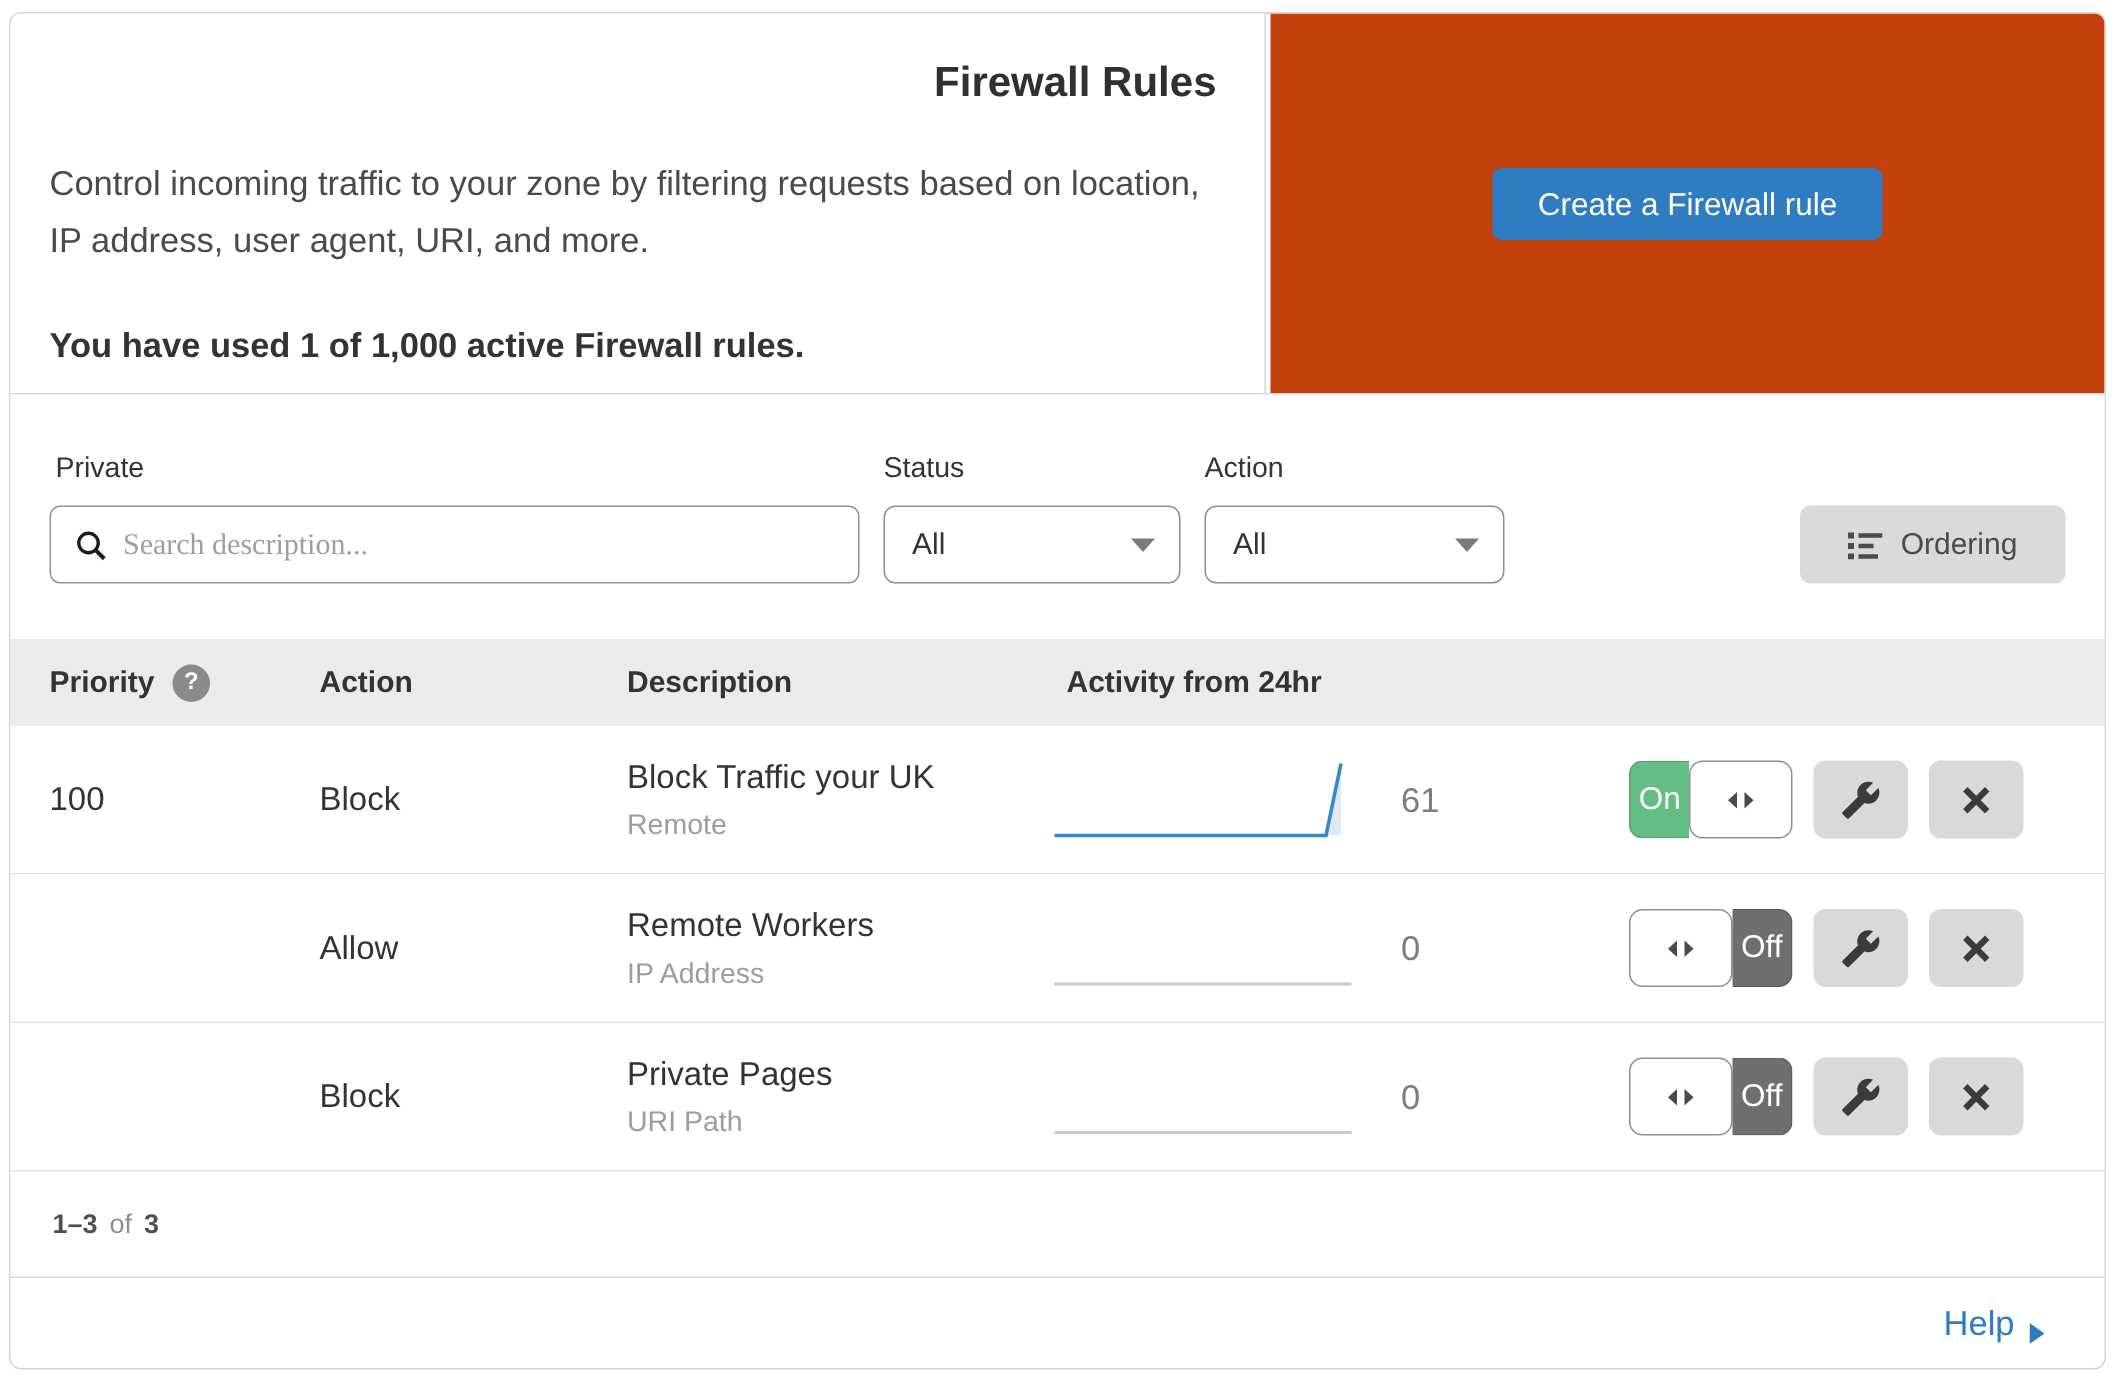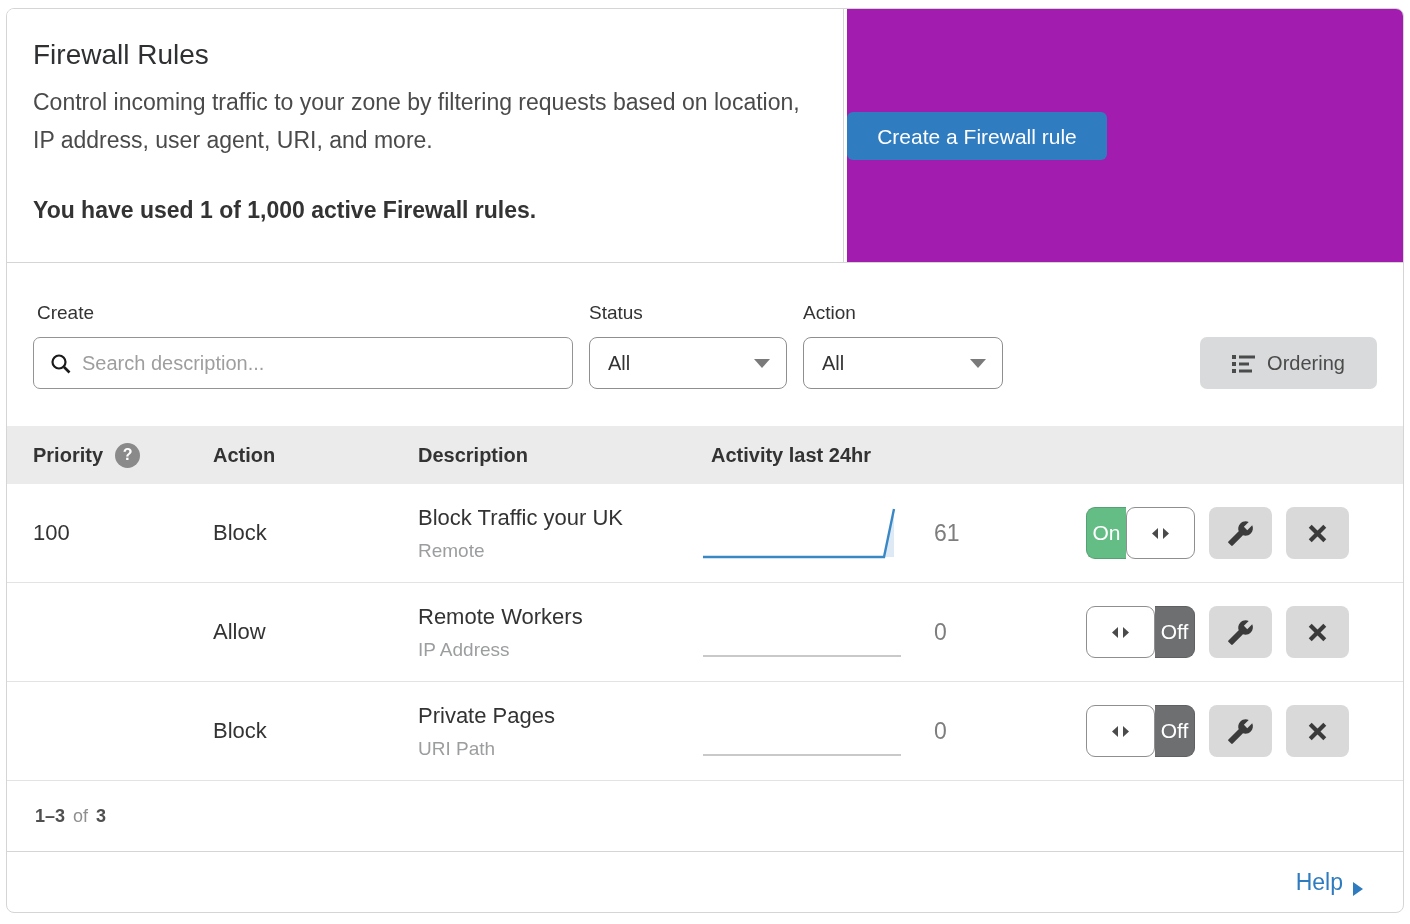--- a/index.html
+++ b/index.html
@@ -20,27 +20,27 @@
   }
 
   
   .header { display: flex; height: 254px; border-bottom: 1px solid #d5d5d5; }
   .header-left {
     width: 837px; flex: 0 0 837px;
     background: #fff;
     border-right: 1px solid #d5d5d5;
     padding: 30px 32px 0 26px;
   }
-  .page-title { font-size: 28px; font-weight: normal; color: #2f3032; margin-bottom: 12px; }
+  .page-title { font-size: 28px; font-weight: bold; color: #2f3032; margin-bottom: 32px; text-align: right; }
   .page-desc { font-size: 23px; line-height: 38px; color: #4a4a4a; max-width: 770px; }
   .usage-note { font-size: 23px; font-weight: bold; color: #333; margin-top: 38px; }
   .header-right {
-    flex: 1; background: #a21caf;
+    flex: 1; background: #c2410c;
     border-left: 3px solid #fff;
-    display: flex; align-items: center; 
+    display: flex; align-items: center; justify-content: center;
   }
   .create-btn {
     background: #2f7cc0; color: #fff;
     border: none; border-radius: 6px;
     font-family: inherit; font-size: 21px;
     padding: 13px 26px; min-width: 260px; height: 48px;
     cursor: pointer;
   }
 
   
@@ -53,21 +53,21 @@
   .search-wrap {
     position: relative; width: 540px; height: 52px;
     border: 1px solid #949494; border-radius: 7px; background: #fff;
     display: flex; align-items: center;
     margin-bottom: 37px;
   }
   .filters .filter-group:first-child .filter-label { margin-left: 4px; }
   .search-wrap svg { position: absolute; left: 15px; top: 14px; }
   .search-input {
     border: none; outline: none; background: transparent;
-    font-family: Liberation Sans, sans-serif; font-size: 20px; color: #333;
+    font-family: Liberation Serif, serif; font-size: 20px; color: #333;
     width: 100%; height: 100%;
     padding-left: 48px; padding-right: 10px;
   }
   .search-input::placeholder { color: #9e9e9e; }
   .select-box {
     width: 198px; height: 52px;
     border: 1px solid #8f8f8f; border-radius: 8px; background: #fff;
     display: flex; align-items: center; justify-content: space-between;
     padding: 0 16px 0 18px;
     font-size: 20px; color: #333;
@@ -165,21 +165,21 @@
       <p class="page-desc">Control incoming traffic to your zone by filtering requests based on location, IP address, user agent, URI, and more.</p>
       <p class="usage-note">You have used 1 of 1,000 active Firewall rules.</p>
     </div>
     <div class="header-right">
       <button class="create-btn">Create a Firewall rule</button>
     </div>
   </div>
 
   <div class="filters">
     <div class="filter-group">
-      <span class="filter-label">Create</span>
+      <span class="filter-label">Private</span>
       <div class="search-wrap">
         <svg width="24" height="24" viewBox="0 0 24 24">
           <circle cx="10" cy="10" r="6.5" fill="none" stroke="#1a1a1a" stroke-width="2.2"></circle>
           <line x1="15" y1="15" x2="20.5" y2="20.5" stroke="#1a1a1a" stroke-width="2.6"></line>
         </svg>
         <input class="search-input" type="text" placeholder="Search description..." style="">
       </div>
     </div>
     <div class="filter-group">
       <span class="filter-label">Status</span>
@@ -208,21 +208,21 @@
     </button>
   </div>
 
   <div class="thead grid-cols">
     <div class="th">
       <span>Priority</span>
       <span class="q-icon">?</span>
     </div>
     <div class="th">Action</div>
     <div class="th">Description</div>
-    <div class="th">Activity last 24hr</div>
+    <div class="th">Activity from 24hr</div>
     <div class="th"></div>
   </div>
 
   <div class="rule-row grid-cols">
     <div class="cell-priority">100</div>
     <div class="cell-action">Block</div>
     <div class="cell-desc">
       <div class="desc-main">Block Traffic your UK</div>
       <div class="desc-sub">Remote</div>
     </div>

